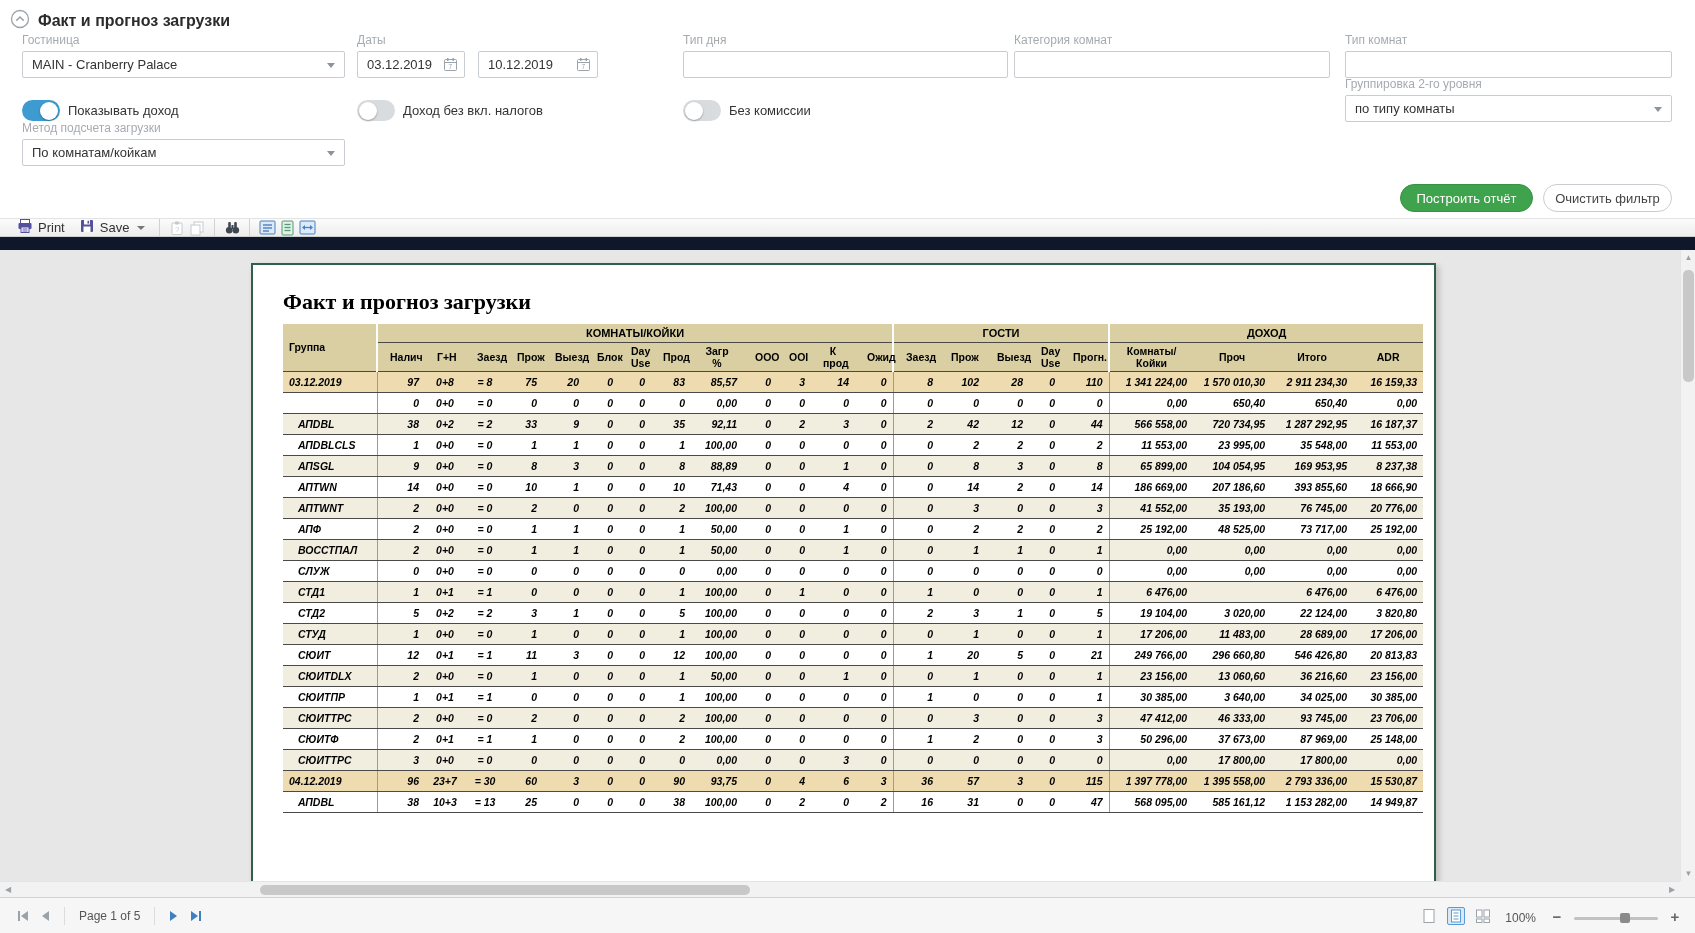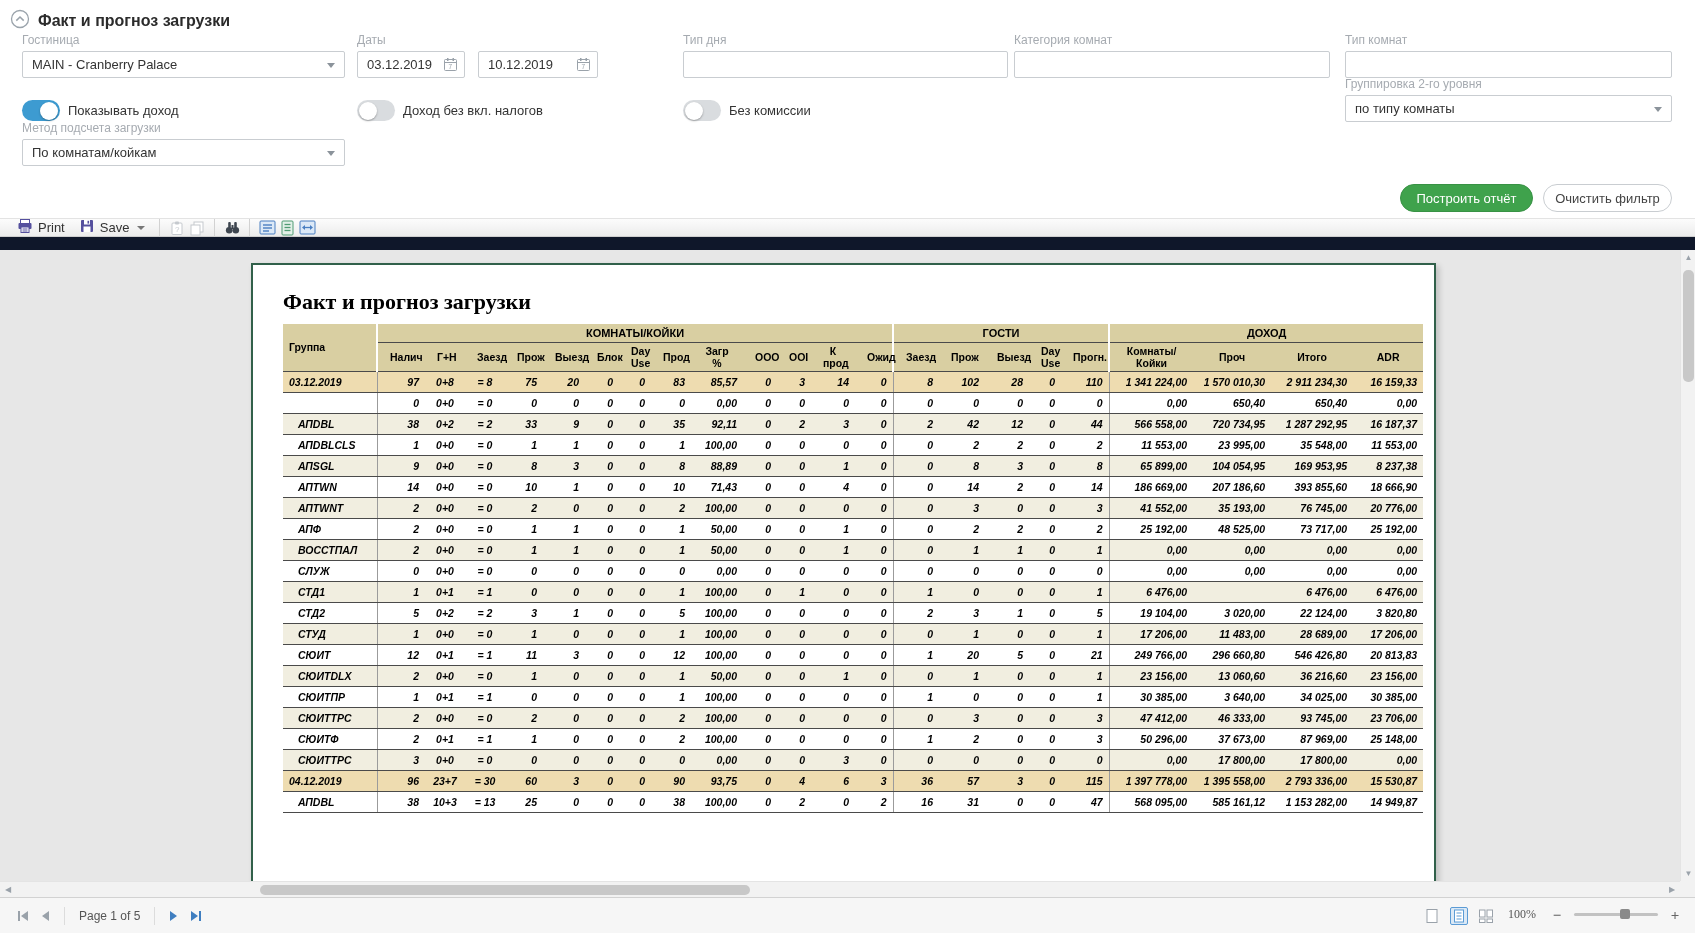--- a/index.html
+++ b/index.html
@@ -77,21 +77,21 @@
               display:flex; align-items:center; justify-content:center; }
   .hsb .thumb { position:absolute; top:2.5px; left:260px; width:490px; height:10px; background:#c8c8c8; border-radius:5px; }
   .corner { position:absolute; right:0; top:881px; width:15px; height:16px; background:#f2f2f2; }
 
   
   .pager { position:absolute; left:0; top:897px; width:1695px; height:36px; background:#f6f6f6;
            border-top:1px solid #d2d2d2; display:flex; align-items:center; padding:0 12px; }
   .pbtn { width:22px; height:22px; display:flex; align-items:center; justify-content:center; cursor:pointer; }
   .psep { width:1px; height:18px; background:#dcdcdc; margin:0 8px; }
   .page-text { font-size:12px; color:#555; margin:0 6px; }
-  .zoom-area { margin-left:auto; display:flex; align-items:flex-start; gap:9px;font-family:Liberation Serif, serif; }
+  .zoom-area { margin-left:auto; display:flex; align-items:flex-end; gap:9px; }
   .zlevel { font-size:12px; color:#555; margin:0 4px; }
   .zbtn { font-size:15px; color:#666; width:16px; text-align:center; cursor:pointer; font-weight:bold; }
   .slider { position:relative; width:84px; height:14px; }
   .slider .track { position:absolute; top:6px; left:0; width:84px; height:3px; background:#c2c2c2; border-radius:2px; }
   .slider .sthumb { position:absolute; top:2px; left:46px; width:10px; height:10px; background:#8a8a8a; border-radius:2px; cursor:pointer; }
   .vicon { width:18px; height:18px; display:flex; align-items:center; justify-content:center; cursor:pointer; }
 </style>
 </head>
 <body>
 

